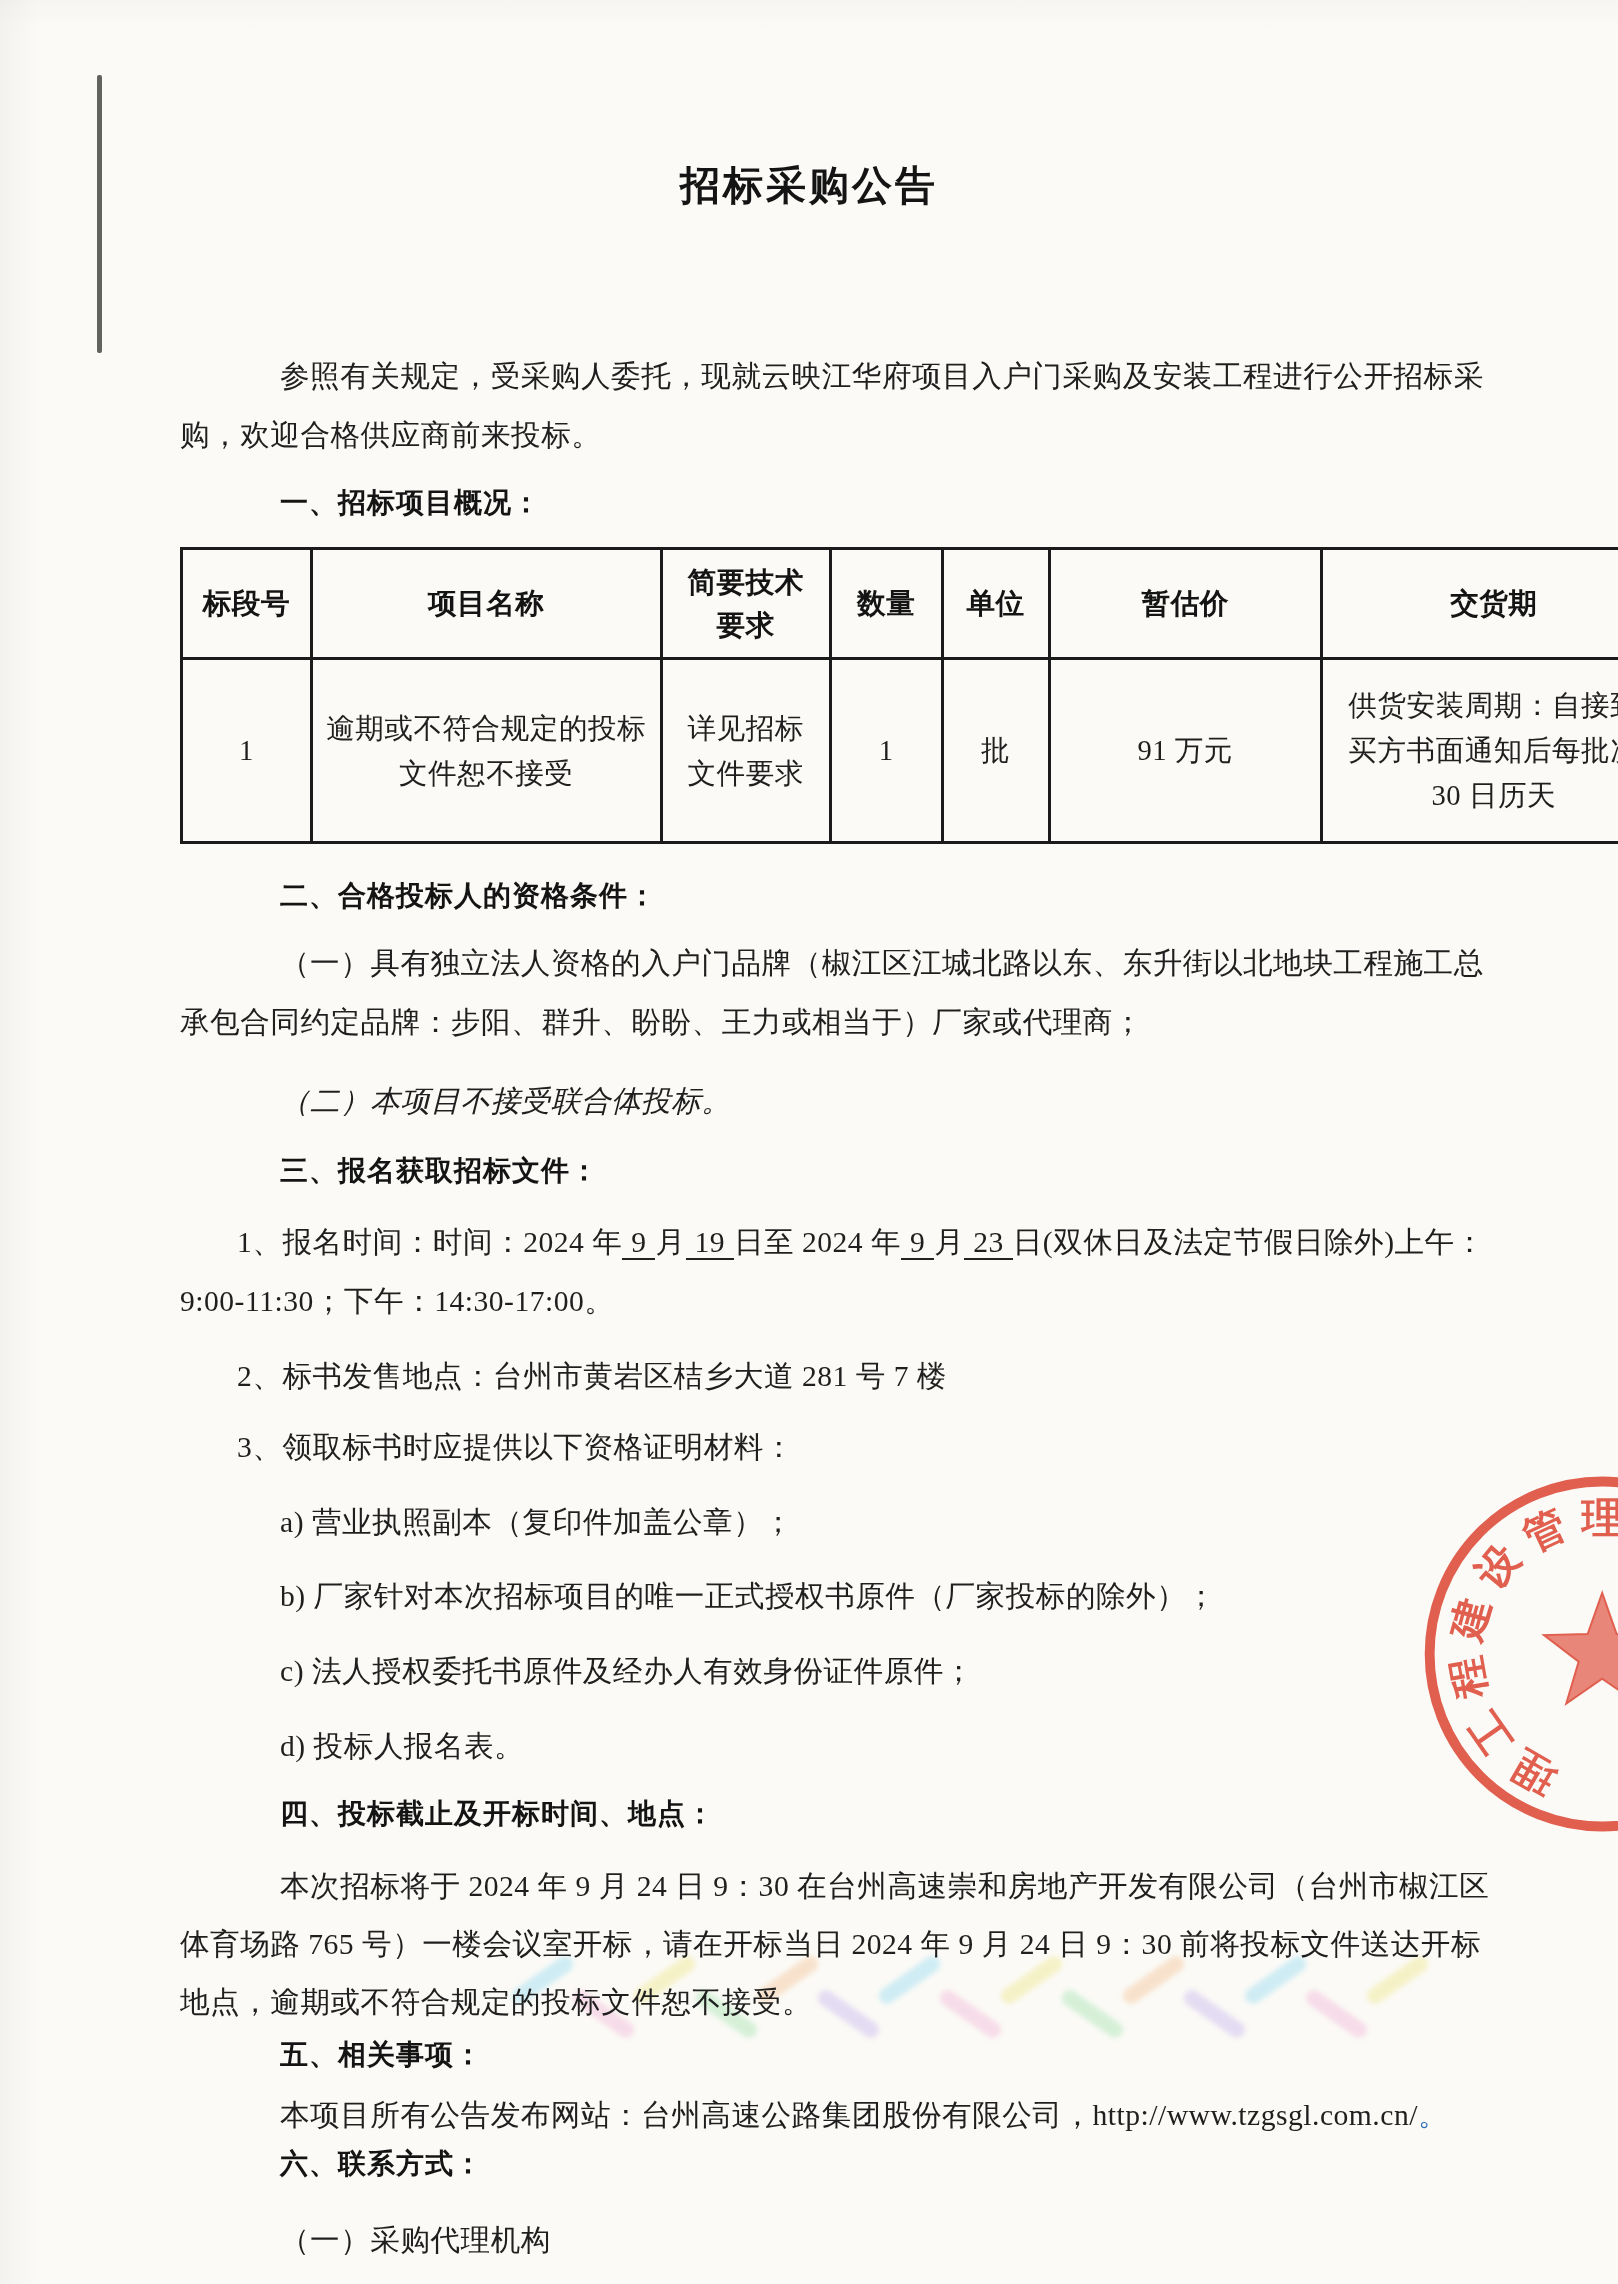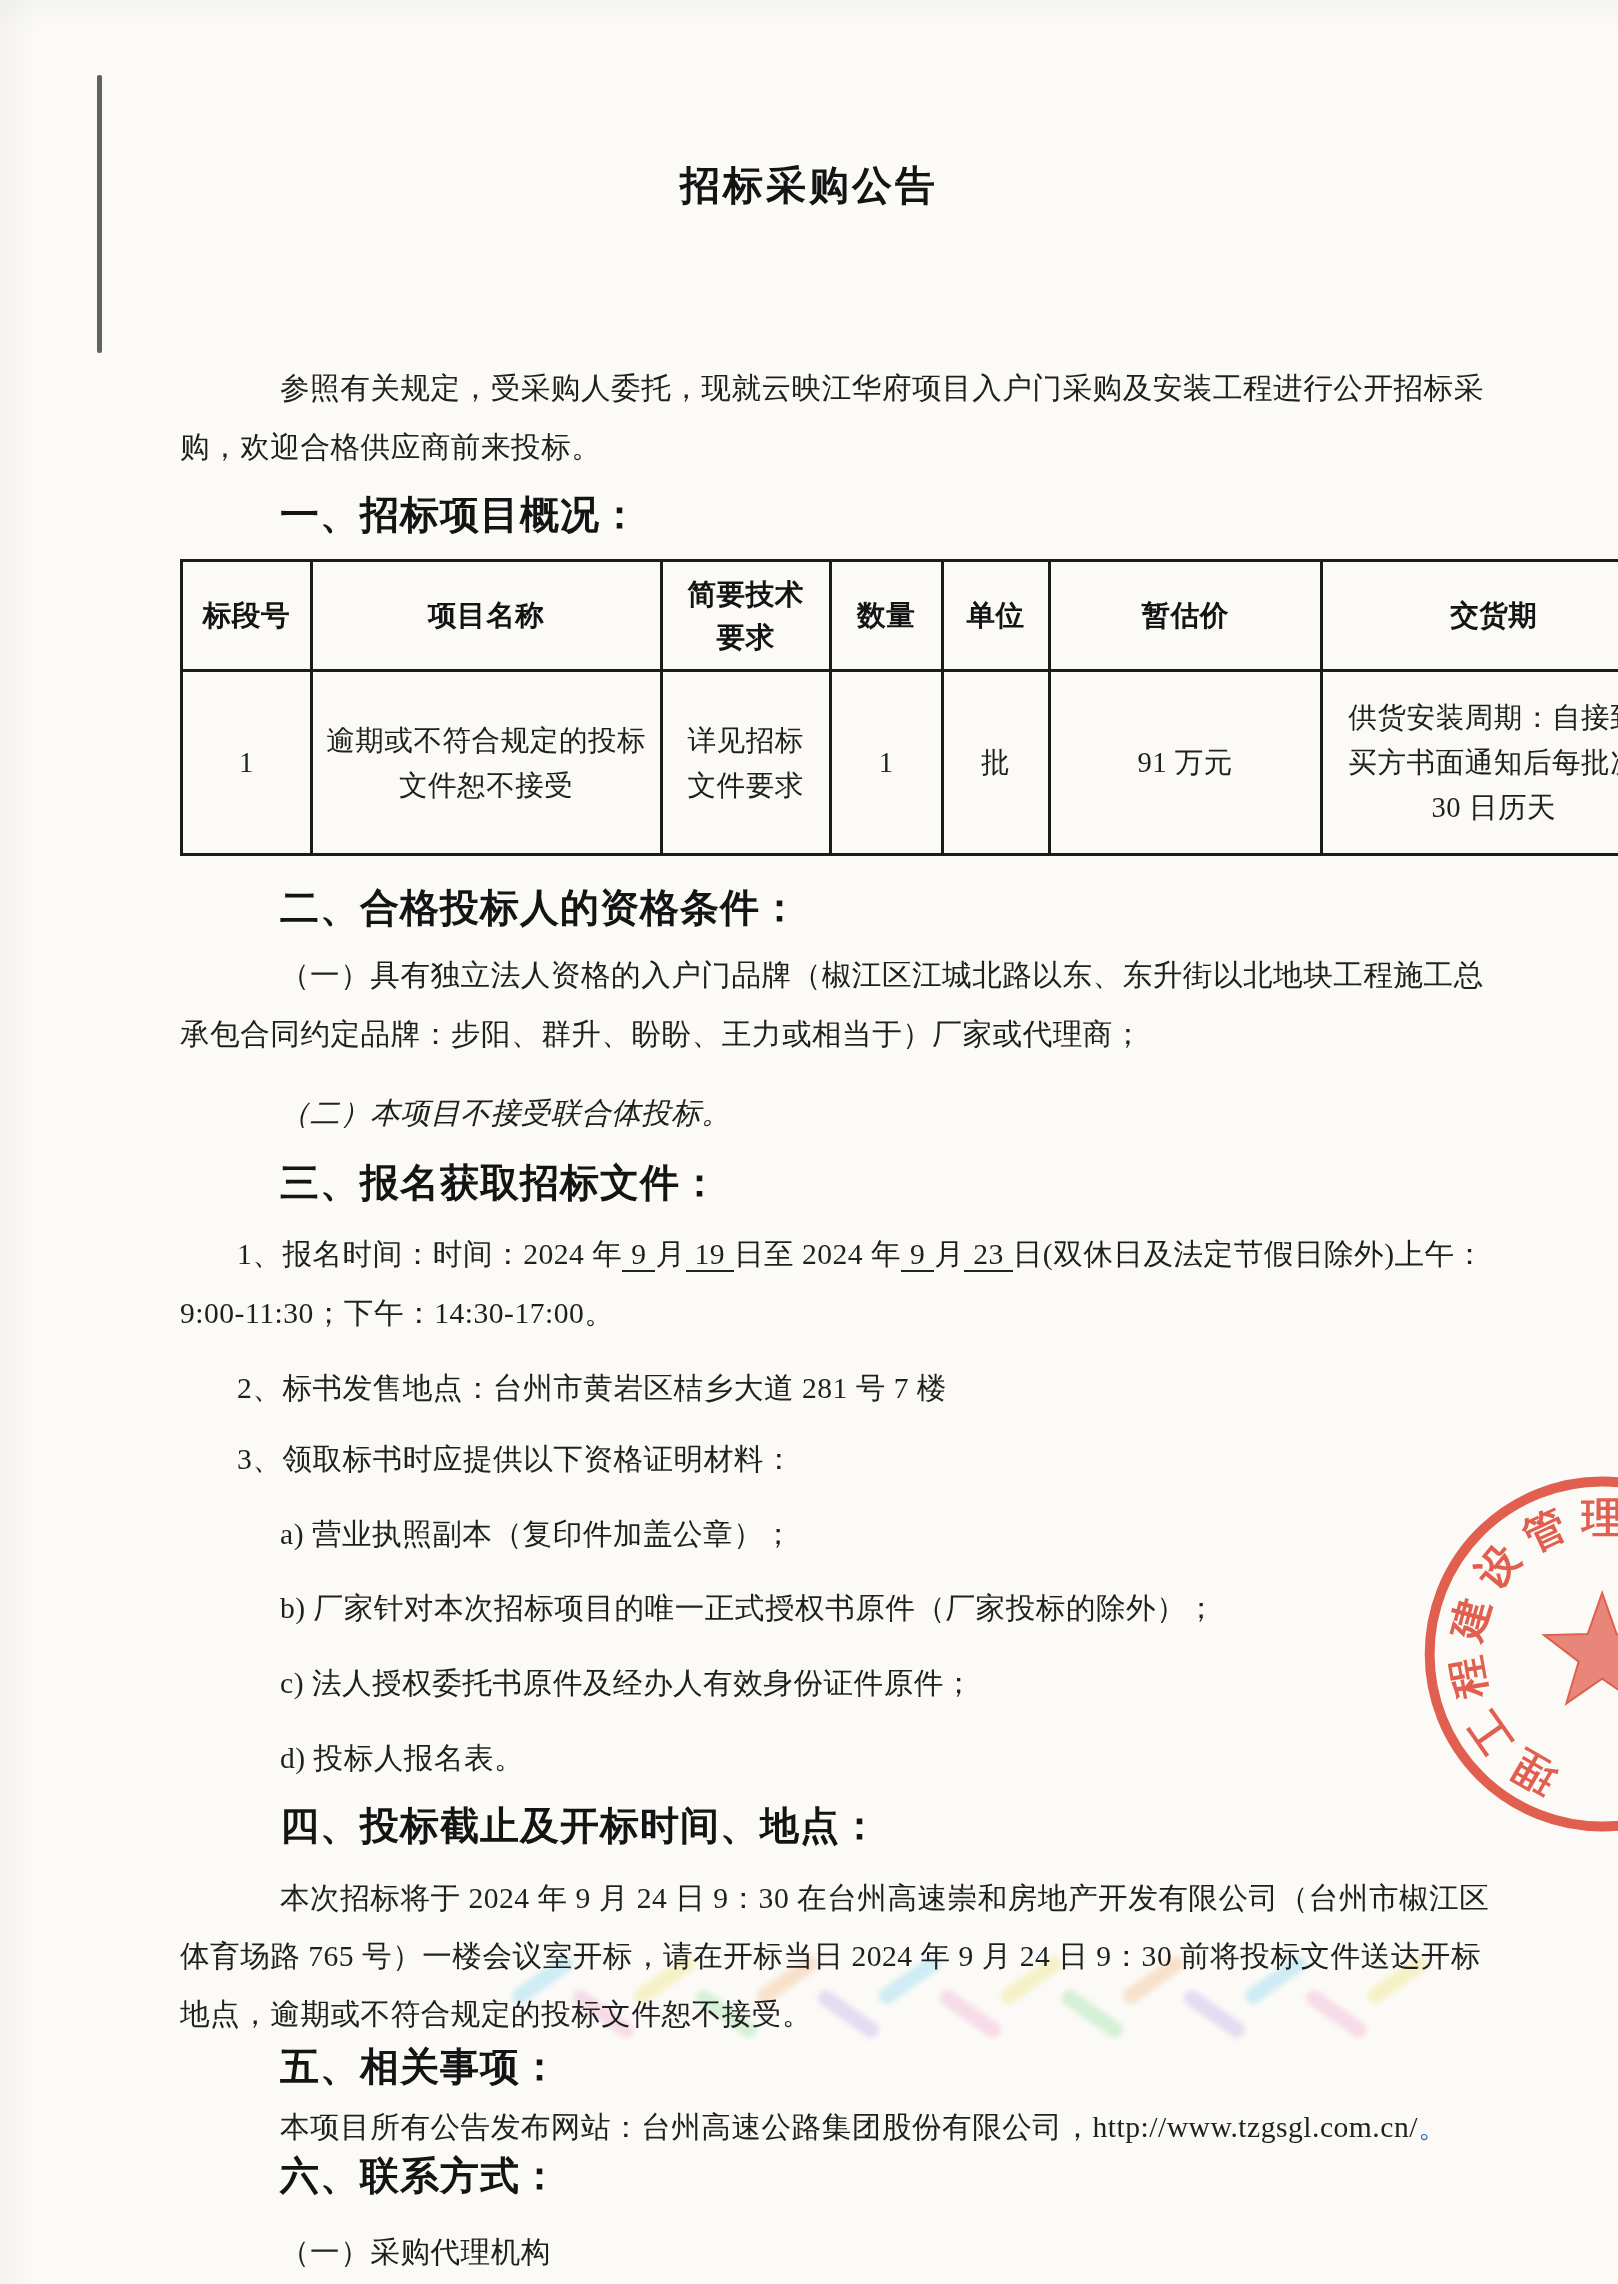--- a/index.html
+++ b/index.html
@@ -12,31 +12,31 @@
     color:#1f1f1f;
   }
   .paper-shade{position:absolute;inset:0;background:linear-gradient(90deg,rgba(0,0,0,.03),rgba(0,0,0,0) 39px),linear-gradient(180deg,rgba(0,0,0,.02),rgba(0,0,0,0) 29.6px);pointer-events:none;}
   .doc-title{
     position:absolute;top:158px;left:0;width:100%;
     text-align:center;
     font-family:"Liberation Sans","DejaVu Sans",sans-serif;
     font-weight:bold;font-size:40px;letter-spacing:3px;color:#141414;
   }
   .content{
-    position:absolute;left:180px;top:12px;width:1330px;z-index:1;
+    position:absolute;left:180px;top:0;width:1330px;z-index:1;
     font-size:29.6px;letter-spacing:0.5px;line-height:59px;
   }
   .spacer-top{height:347px;}
   p{margin:0;}
   .para{ text-indent:100px; }
   .num-item{ text-indent:57px; }
   .let-item{ text-indent:100px; }
   .heading{
     font-family:"Liberation Sans","DejaVu Sans",sans-serif;
-    font-weight:bold;font-size:39px;line-height:43px;
+    font-weight:bold;font-size:28px;line-height:43px;
     padding-left:100px;color:#141414;letter-spacing:1px;
   }
   .mt16{margin-top:15.8px;} .mt26{margin-top:25.6px;} .mt30{margin-top:29.6px;}
   .mt18{margin-top:17.7px;} .mt20{margin-top:19.7px;font-style:italic;} .mt22{margin-top:21.7px;font-family:Liberation Serif, serif;}
   .mt12{margin-top:11.8px;} .mt2{margin-top:2px;}
   .bid-table{
     border-collapse:collapse;margin-top:23.6px;width:1488px;
     table-layout:fixed;
   }
   .bid-table th,.bid-table td{

